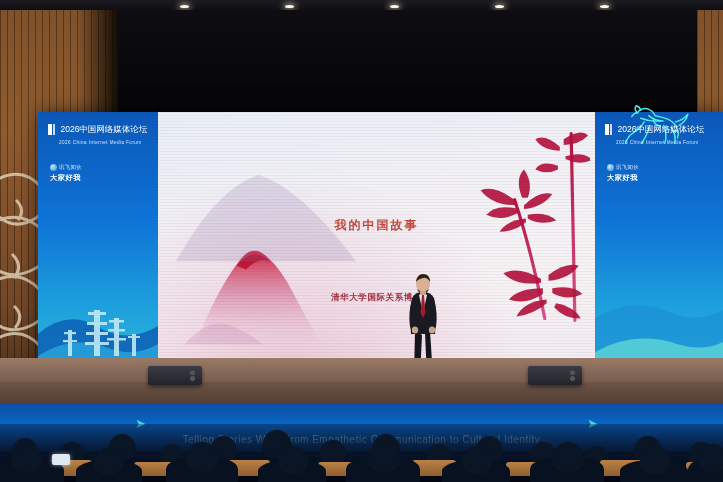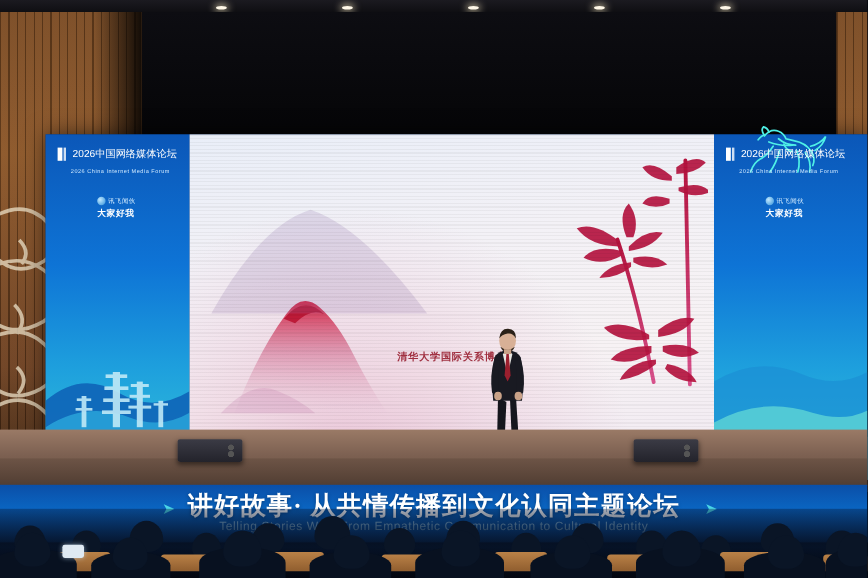--- a/index.html
+++ b/index.html
@@ -71,21 +71,21 @@
     font-family:"Liberation Serif",serif;font-weight:bold;font-size:8.5px;
     letter-spacing:.6px;color:#a03040;}
 
   
   .corner-logo{position:absolute;top:8px;color:#fff;}
   .cl-bar{display:inline-block;vertical-align:middle;width:4px;height:11px;
     background:#fff;margin-right:1px;}
   .cl-bar.thin{width:2px;opacity:.8;}
   .cl-cn{font-size:8.5px;font-weight:normal;letter-spacing:0;vertical-align:middle;}
   .cl-en{font-size:4.6px;letter-spacing:.45px;color:#cfe9ff;margin-top:2px;}
-  .sponsor{position:absolute;color:#eaf6ff;margin-left:31px;}
+  .sponsor{position:absolute;color:#eaf6ff;}
   .sp-row{display:flex;align-items:center;gap:2px;}
   .sp-dot{width:7px;height:7px;border-radius:50%;
     background:radial-gradient(circle at 35% 35%,#bfe8ff,#2f8fd8);}
   .sp-t1{font-size:5.4px;letter-spacing:.4px;color:#d3ecff;}
   .sp-t2{font-size:7.2px;font-weight:bold;letter-spacing:.6px;color:#ffffff;margin-top:2px;}
 
   
   .person{position:absolute;left:404px;top:273px;width:38px;height:113px;}
 
   
@@ -255,20 +255,21 @@
           <path d="M90 180 q-26 0 -36 12 q18 6 36 -6z"></path>
           <path d="M96 166 q18 -14 32 -10 q-10 14 -32 16z"></path>
           <path d="M100 180 q22 -4 32 6 q-16 8 -32 -1z"></path>
           <path d="M94 196 q-14 12 -32 14 q8 -16 32 -18z"></path>
           <path d="M104 196 q20 4 26 16 q-18 0 -28 -12z"></path>
         </g>
       </svg>
 
       <div class="scanline"></div>
 
+      <div class="slide-sub">我的中国故事</div>
       <div class="slide-affil">清华大学国际关系博士</div>
     </div>
 
     <div class="corner-logo" style="left:10px;">
       <div>
         <span class="cl-bar"></span><span class="cl-bar thin"></span>
         <span class="cl-cn">2026中国网络媒体论坛</span>
       </div>
       <div class="cl-en" style="margin-left:11px;">2026 China Internet Media Forum</div>
     </div>
@@ -331,21 +332,20 @@
   <div class="monitor" style="left:148px;top:366px;width:54px;">
     <div class="mon-grill"></div>
   </div>
   <div class="monitor" style="left:528px;top:366px;width:54px;">
     <div class="mon-grill"></div>
   </div>
 
   <div class="bottom-banner">
     <span class="bb-bird" style="left:135px;">➤</span>
     <span class="bb-bird" style="right:125px;">➤</span>
-    <div class="bb-cn">讲好故事· 从共情传播到文化认同主题论坛</div>
     <div class="bb-en">Telling Stories Well: From Empathetic Communication to Cultural Identity</div>
   </div>
 
   <div class="audience">
 
     <div class="head" style="left:12px;top:14px;width:26px;height:24px;"></div>
     <div class="head" style="left:60px;top:18px;width:24px;height:22px;"></div>
     <div class="head" style="left:108px;top:10px;width:28px;height:26px;"></div>
     <div class="head" style="left:160px;top:20px;width:24px;height:22px;"></div>
     <div class="head" style="left:210px;top:12px;width:27px;height:25px;"></div>

